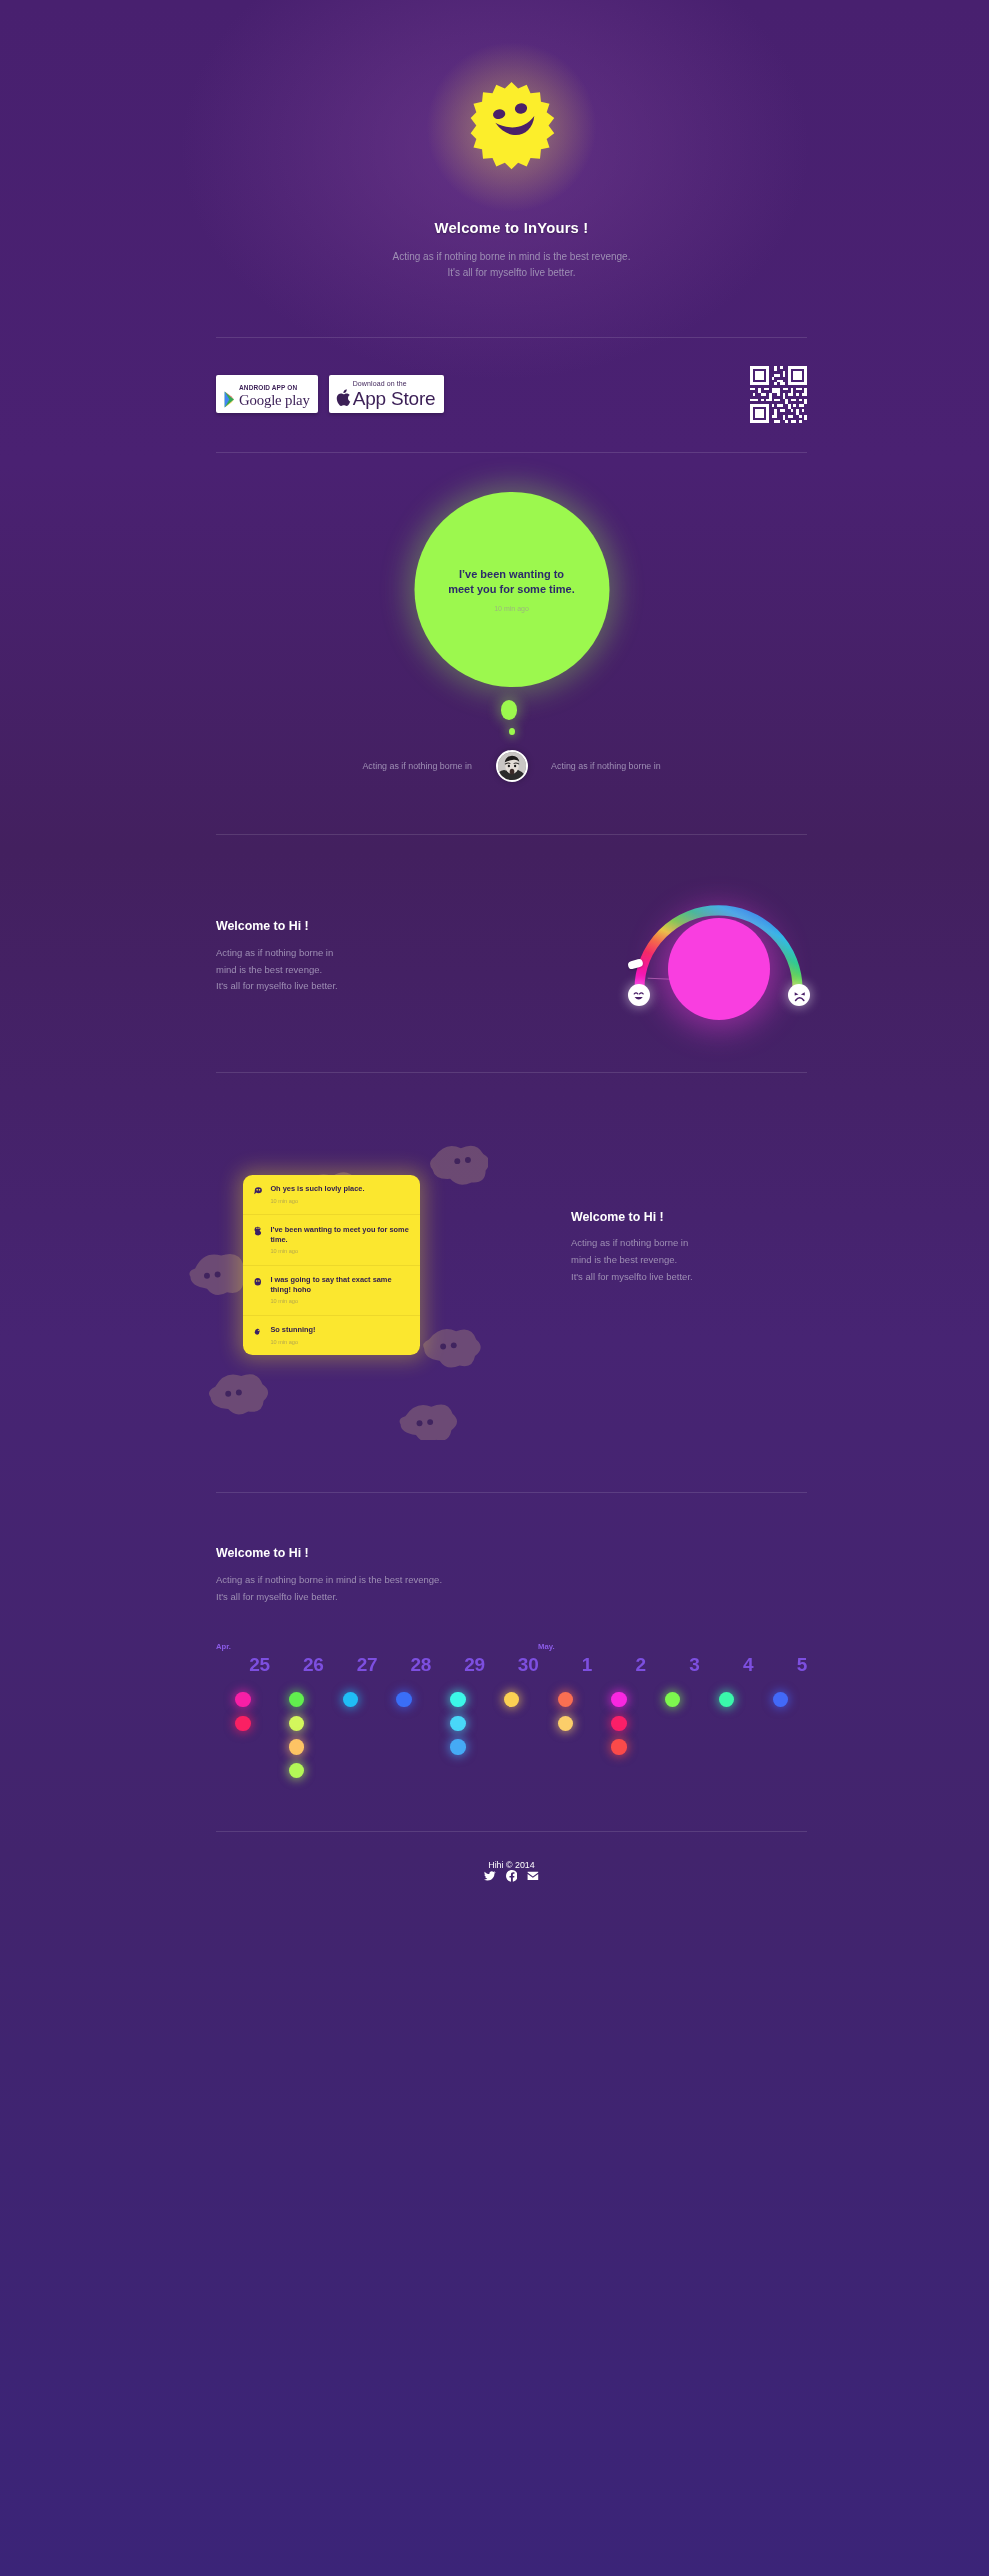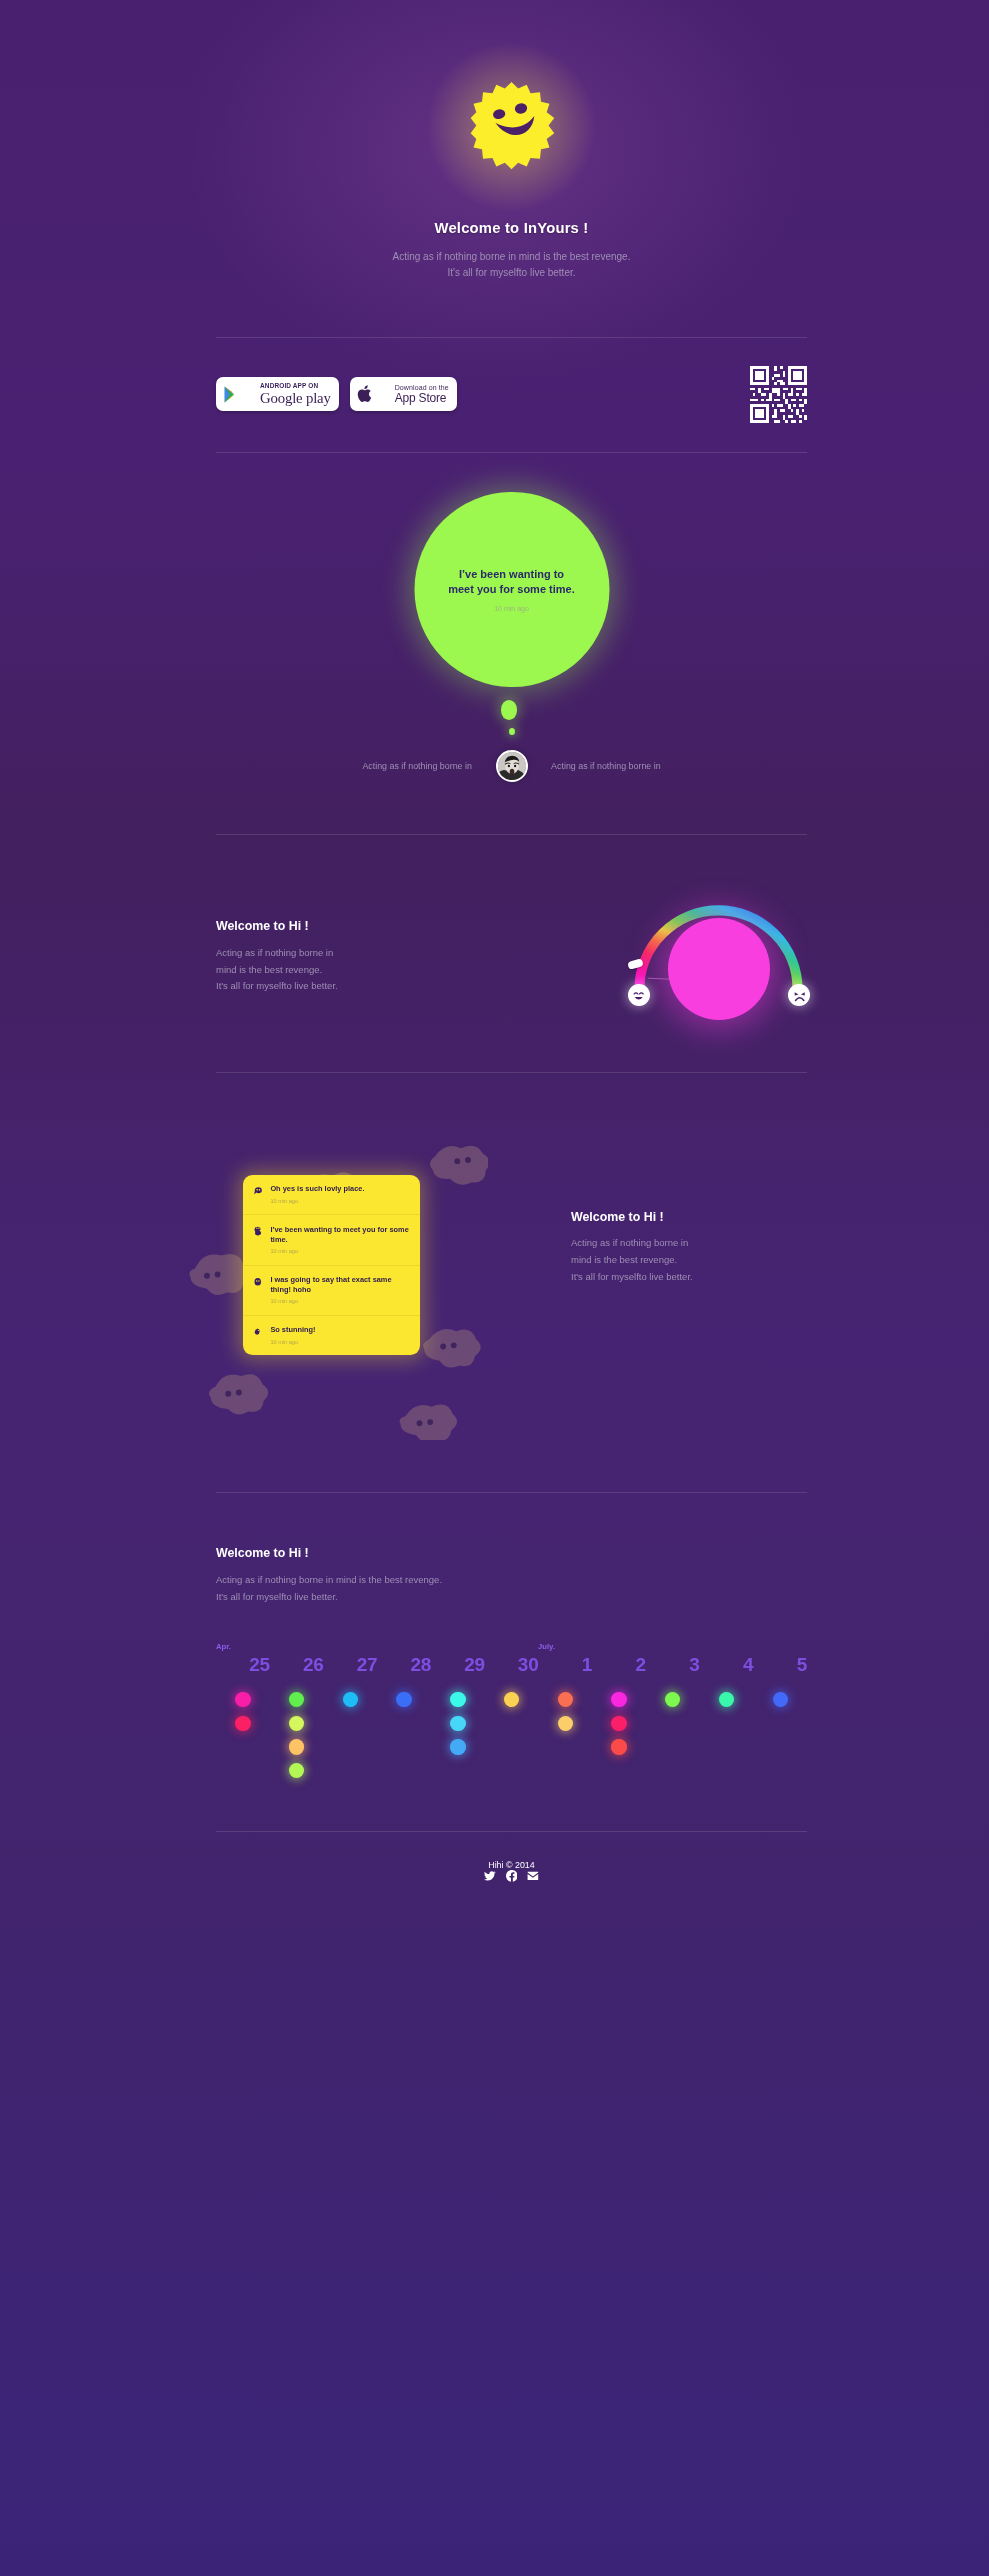--- a/index.html
+++ b/index.html
@@ -51,36 +51,36 @@
 
   
   .rule { height: 0.6px; background: rgba(255,255,255,.12); }
   .stores-sec { margin-top: 57px; }
   .stores-row {
     display: flex; align-items: center; justify-content: space-between;
     padding: 28px 0 29.5px 0;
   }
   .badges { display: flex; gap: 10.6px; }
   .badge {
-    background: #fff; border-radius: 7px;
+    background: #fff; border-radius: 2px;
     padding: 5.3px 8.3px 5.3px 7.7px;
-    display: flex; align-items: center; gap: 21px;
+    display: flex; align-items: flex-end; gap: 0;
     box-shadow: 0 1.2px 3.5px rgba(0,0,0,.22);
   }
   .badge-google { min-width: 97px; }
   .badge-apple { min-width: 105px; }
   .gp-icon { width: 15.4px; height: 17px; flex: none; }
   .apple-icon { width: 16.5px; height: 19.5px; flex: none; }
   .badge-txt { display: flex; flex-direction: column; line-height: 1; }
   .badge-top {
     font-size: 6.5px; color: #3b1f56; letter-spacing: 0.1px;
     font-weight: bold; margin-bottom: 1.8px;
   }
   .badge-top-apple { font-size: 7px; font-weight: normal; color: #3b1f56; }
-  .badge-big { font-size: 12px; color: #3b1f56; letter-spacing: -0.2px; }
+  .badge-big { font-size: 19px; color: #3b1f56; letter-spacing: -0.2px; }
   .badge-big-serif { font-family: "Liberation Serif", serif; font-size: 14.8px; }
   .qr { width: 57px; height: 57px; display: block; }
 
   
   .bubble-sec { padding-top: 39px; text-align: center; position: relative; }
   .bubble-stack { position: relative; height: 331px; }
   .bubble {
     position: absolute; left: 50%; top: 0; transform: translateX(-50%);
     width: 195px; height: 195px; border-radius: 50%;
     background: #9cf84e;
@@ -522,21 +522,21 @@
   <section class="cal-sec">
     <div class="cal-inner">
       <div class="sec-title">Welcome to Hi !</div>
       <div class="cal-body">
         <span>Acting as if nothing borne in  mind is the best revenge.</span><br>
         <span>It's all for myselfto live better.</span>
       </div>
 
       <div class="months">
         <span class="month-lbl" style="left:0px">Apr.</span>
-        <span class="month-lbl" style="left:322px">July.</span>
+        <span class="month-lbl" style="left:322px">May.</span>
       </div>
 
       <div class="days" id="days">
             <div class="day-col">
               <div class="day-num">25</div>
               <div class="dots">
                 <div class="dot" style="background: rgb(248, 31, 166); box-shadow: rgba(248, 31, 166, 0.5) 0px 0px 8.3px 2.4px;"></div>
                 <div class="dot" style="background: rgb(250, 32, 99); box-shadow: rgba(250, 32, 99, 0.5) 0px 0px 8.3px 2.4px;"></div>
               </div>
             </div>

